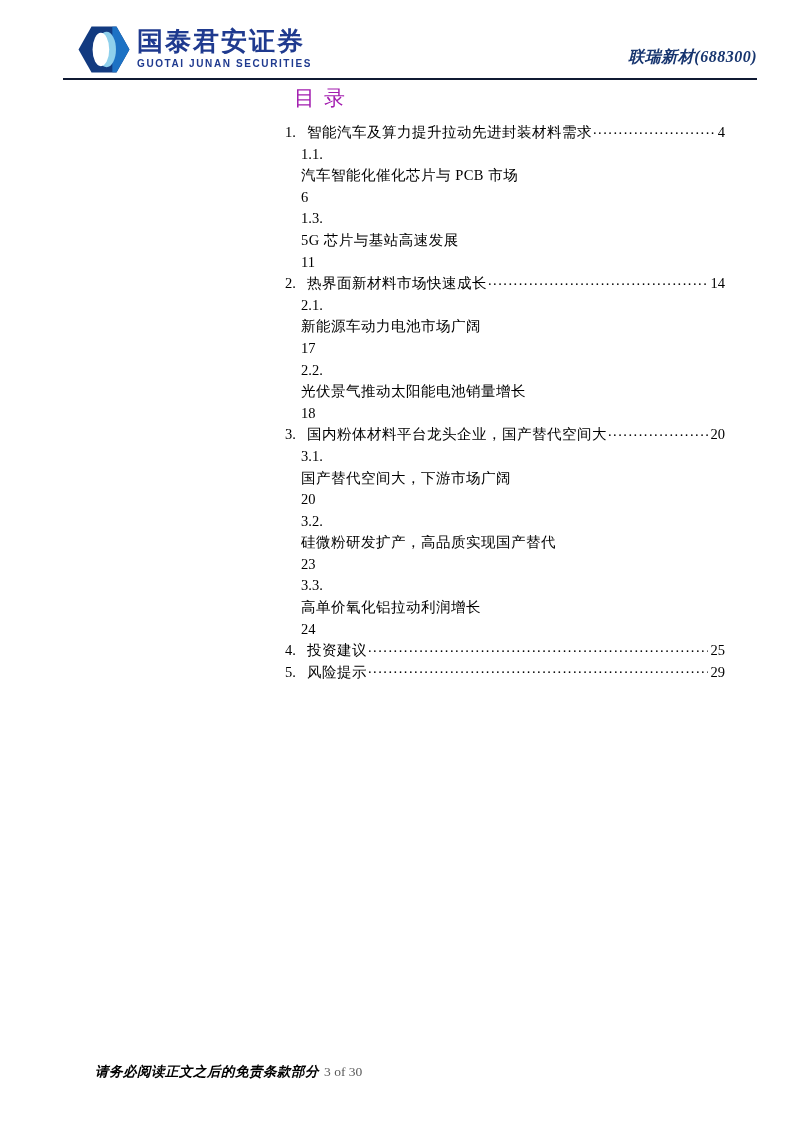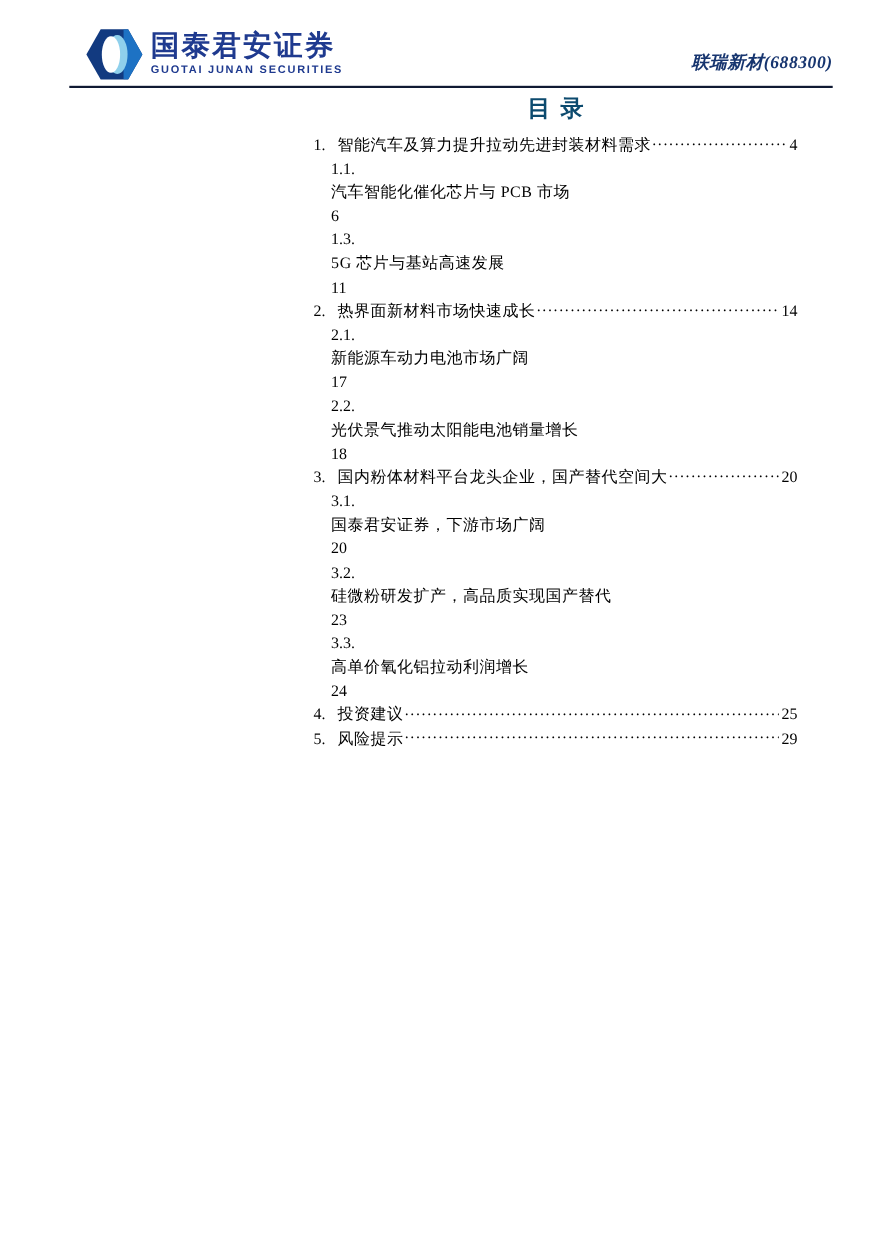--- a/index.html
+++ b/index.html
@@ -61,24 +61,23 @@
   }
 
   
   .toc {
     position: absolute;
     top: 84px;
     left: 285px;
     width: 440px;
   }
   .toc-title {
-    text-align: center;
     font-size: 21px;
-    font-weight: 700;
-    color: #0c4a6e;
+    font-weight: 400;
+    color: #a21caf;
     letter-spacing: 9px;
     padding-left: 9px; 
     margin-bottom: 10px;
   }
   .toc-list { width: 100%; }
   .toc-row {
     display: flex;
     align-items: baseline;
     font-size: 14.5px;
     color: #000000;
@@ -200,21 +199,21 @@
     <span class="toc-page">18</span>
   </div>
         <div class="toc-row lvl1">
     <span class="toc-num">3.</span>
     <span class="toc-label">国内粉体材料平台龙头企业，国产替代空间大</span>
     <span class="toc-leader"></span>
     <span class="toc-page">20</span>
   </div>
         <div class="toc-row lvl2">
     <span class="toc-num">3.1.</span>
-    <span class="toc-label">国泰君安证券，下游市场广阔</span>
+    <span class="toc-label">国产替代空间大，下游市场广阔</span>
     <span class="toc-leader"></span>
     <span class="toc-page">20</span>
   </div>
         <div class="toc-row lvl2">
     <span class="toc-num">3.2.</span>
     <span class="toc-label">硅微粉研发扩产，高品质实现国产替代</span>
     <span class="toc-leader"></span>
     <span class="toc-page">23</span>
   </div>
         <div class="toc-row lvl2">
@@ -231,14 +230,18 @@
   </div>
         <div class="toc-row lvl1">
     <span class="toc-num">5.</span>
     <span class="toc-label">风险提示</span>
     <span class="toc-leader"></span>
     <span class="toc-page">29</span>
   </div>
       </div>
   </div>
 
+  <div class="footer">
+    <span class="footer-disclaimer">请务必阅读正文之后的免责条款部分</span>
+    <span class="footer-page">3 of 30</span>
+  </div>
 
 </div>
 
 </body></html>

